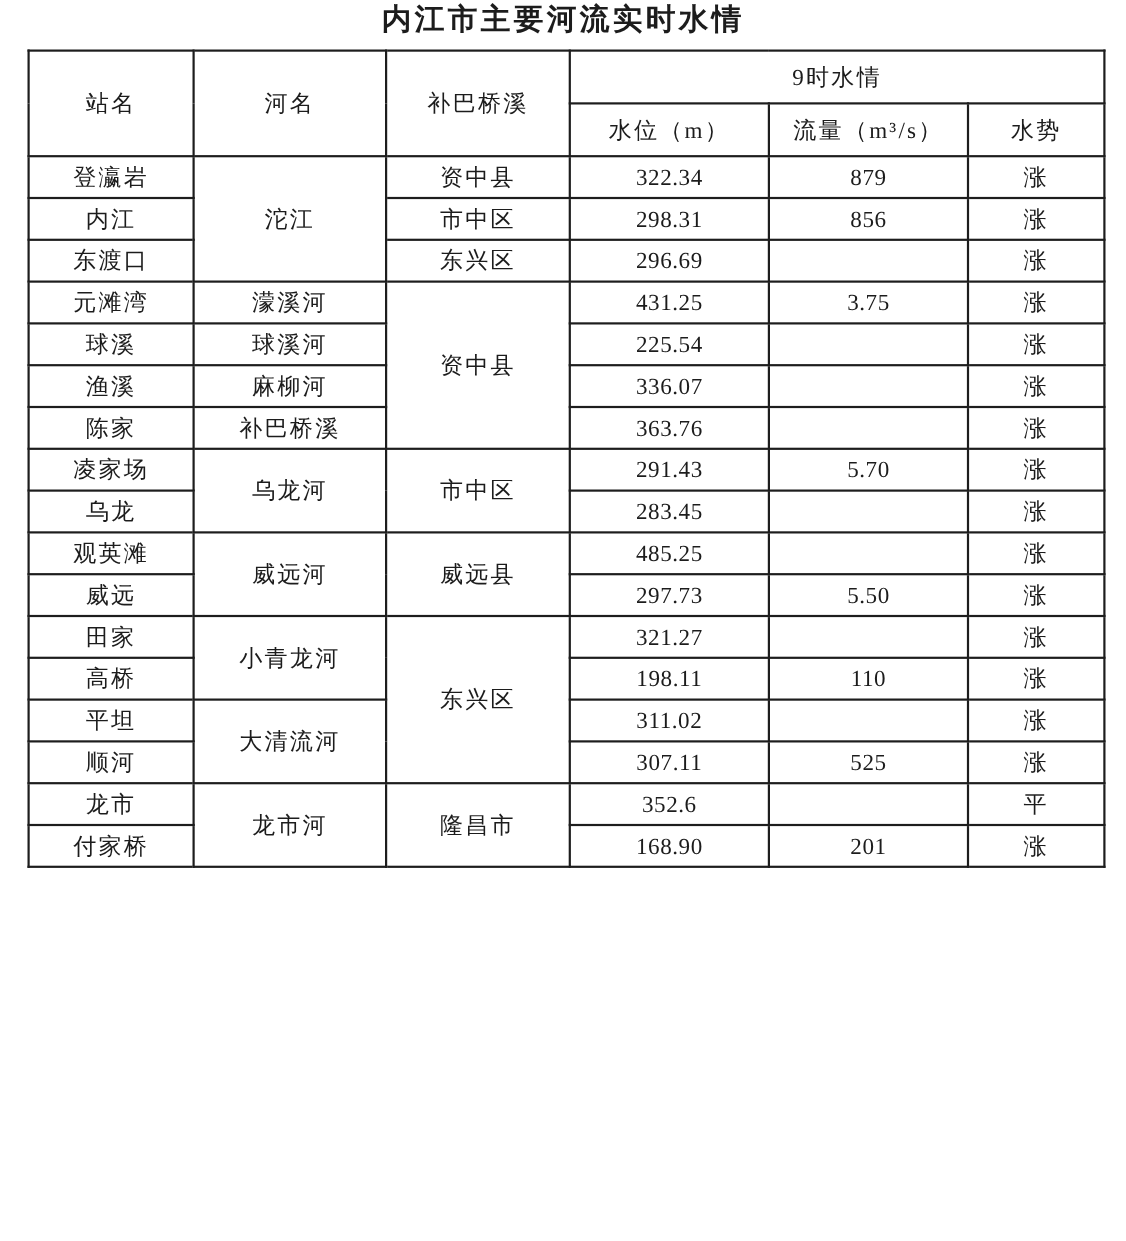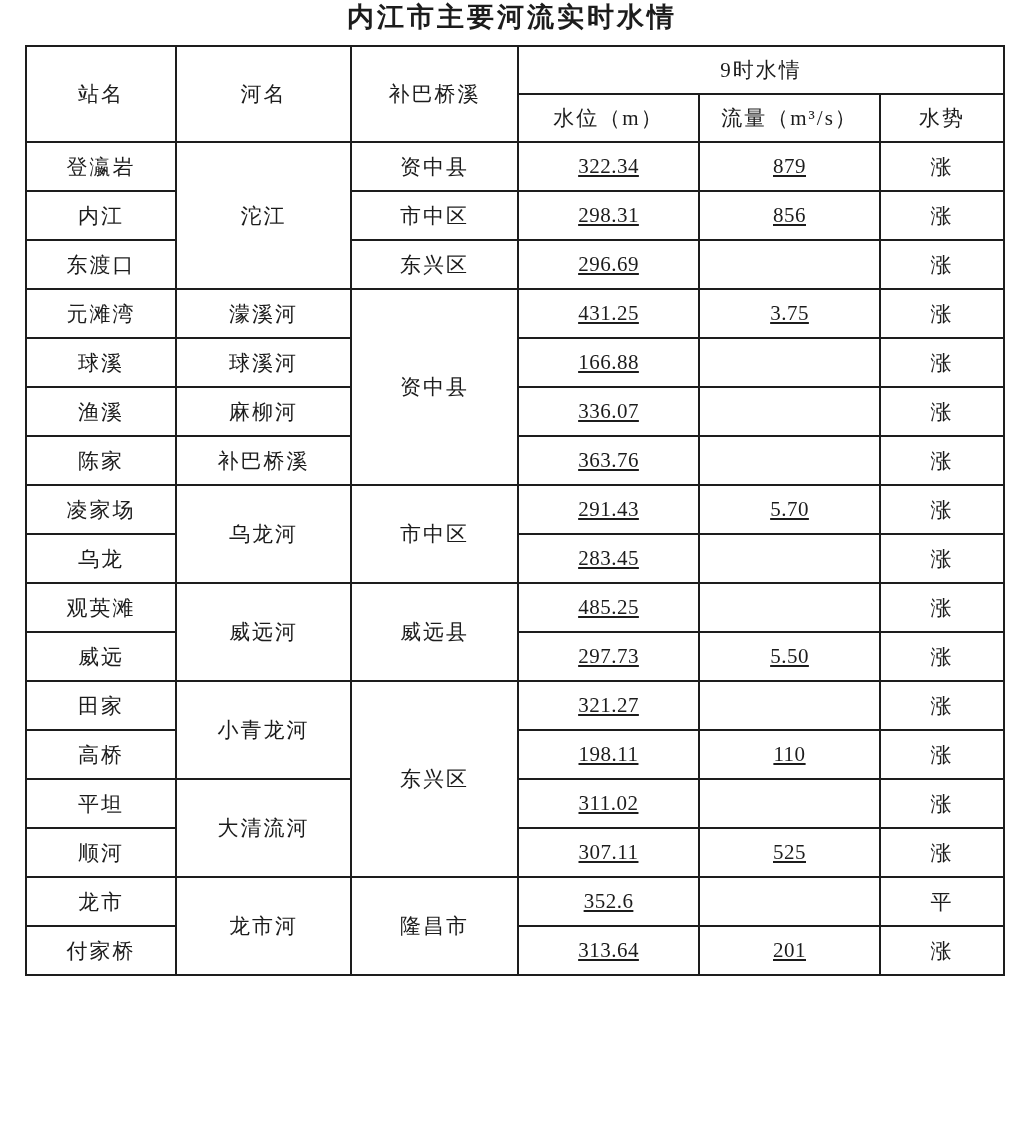--- a/index.html
+++ b/index.html
@@ -34,24 +34,23 @@
     vertical-align: middle;
     font-weight: normal;
     font-size: 21px;
     letter-spacing: 2px;
     padding: 0;
     overflow: hidden;
     white-space: nowrap;
   }
   .water-table td.num {
     letter-spacing: 0.5px;
-    text-decoration: underline;
   }
   .water-table tr.hdr-row   { height: 48px; }
-  .water-table tr.data-row  { height: 49px; }
+  .water-table tr.data-row  { height: 38px; }
   col.c-station  { width: 150px; }
   col.c-river    { width: 175px; }
   col.c-district { width: 167px; }
   col.c-level    { width: 181px; }
   col.c-flow     { width: 181px; }
   col.c-trend    { width: 124px; }
 </style>
 </head>
 <body>
 
@@ -106,21 +105,21 @@
       <td>元滩湾</td>
       <td>濛溪河</td>
       <td rowspan="4">资中县</td>
       <td class="num">431.25</td>
       <td class="num">3.75</td>
       <td>涨</td>
     </tr>
     <tr class="data-row">
       <td>球溪</td>
       <td>球溪河</td>
-      <td class="num">166.88</td>
+      <td class="num">225.54</td>
       <td class="num"></td>
       <td>涨</td>
     </tr>
     <tr class="data-row">
       <td>渔溪</td>
       <td>麻柳河</td>
       <td class="num">336.07</td>
       <td class="num"></td>
       <td>涨</td>
     </tr>
@@ -189,18 +188,18 @@
     <tr class="data-row">
       <td>龙市</td>
       <td rowspan="2">龙市河</td>
       <td rowspan="2">隆昌市</td>
       <td class="num">352.6</td>
       <td class="num"></td>
       <td>平</td>
     </tr>
     <tr class="data-row">
       <td>付家桥</td>
-      <td class="num">313.64</td>
+      <td class="num">168.90</td>
       <td class="num">201</td>
       <td>涨</td>
     </tr>
   </tbody>
 </table>
 
 </body></html>

